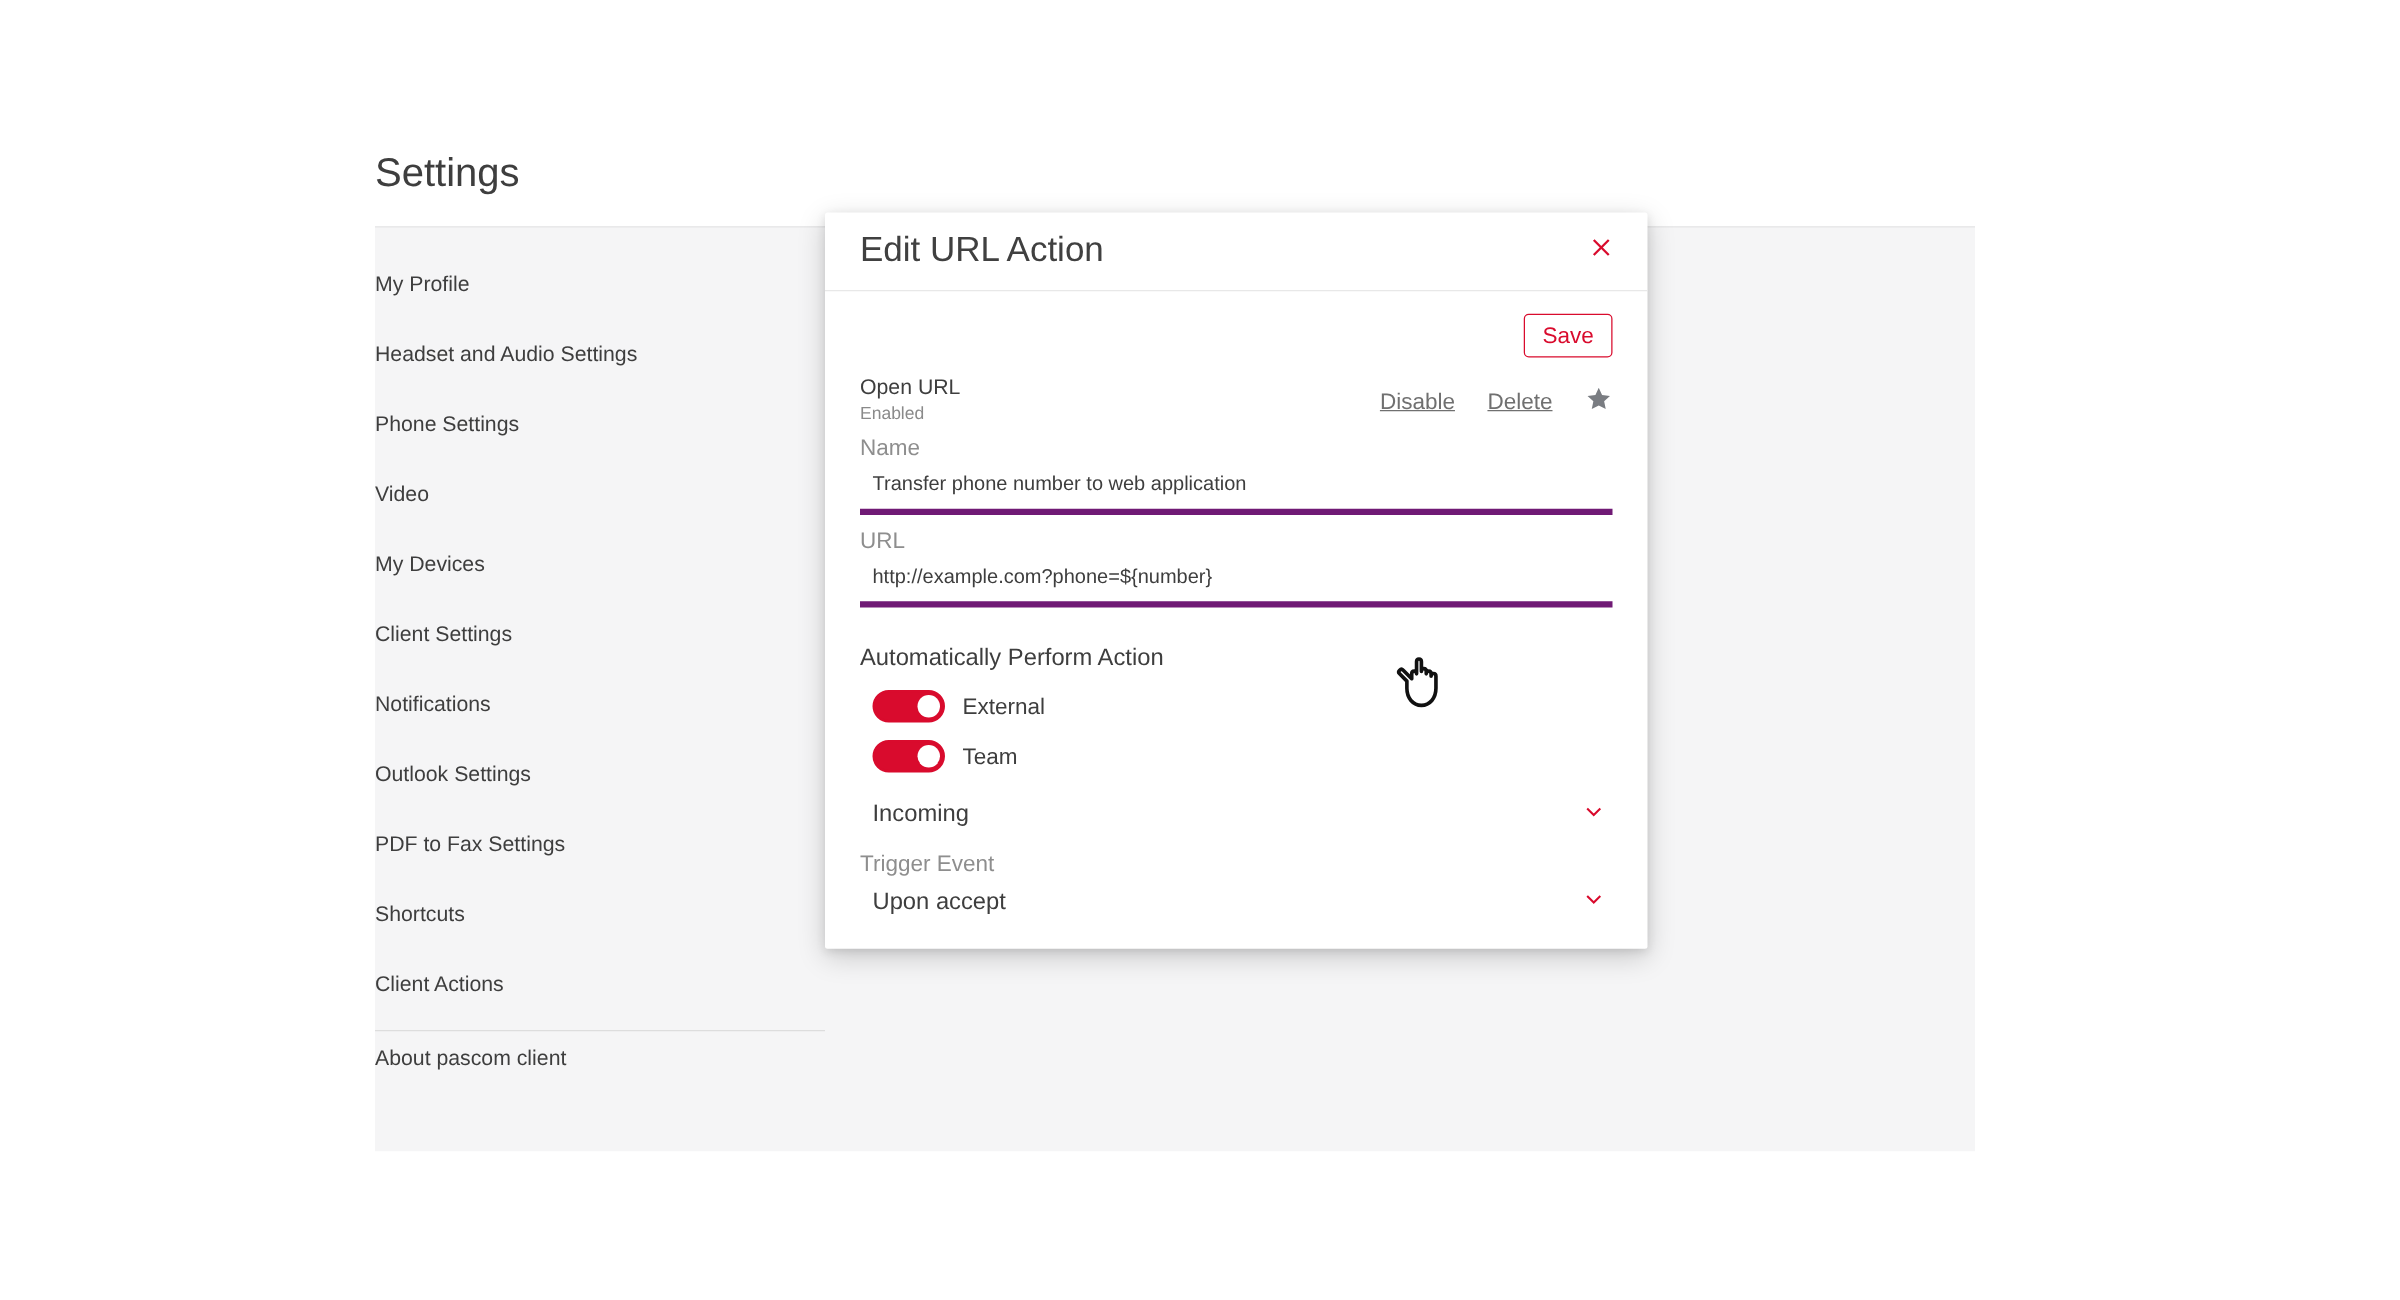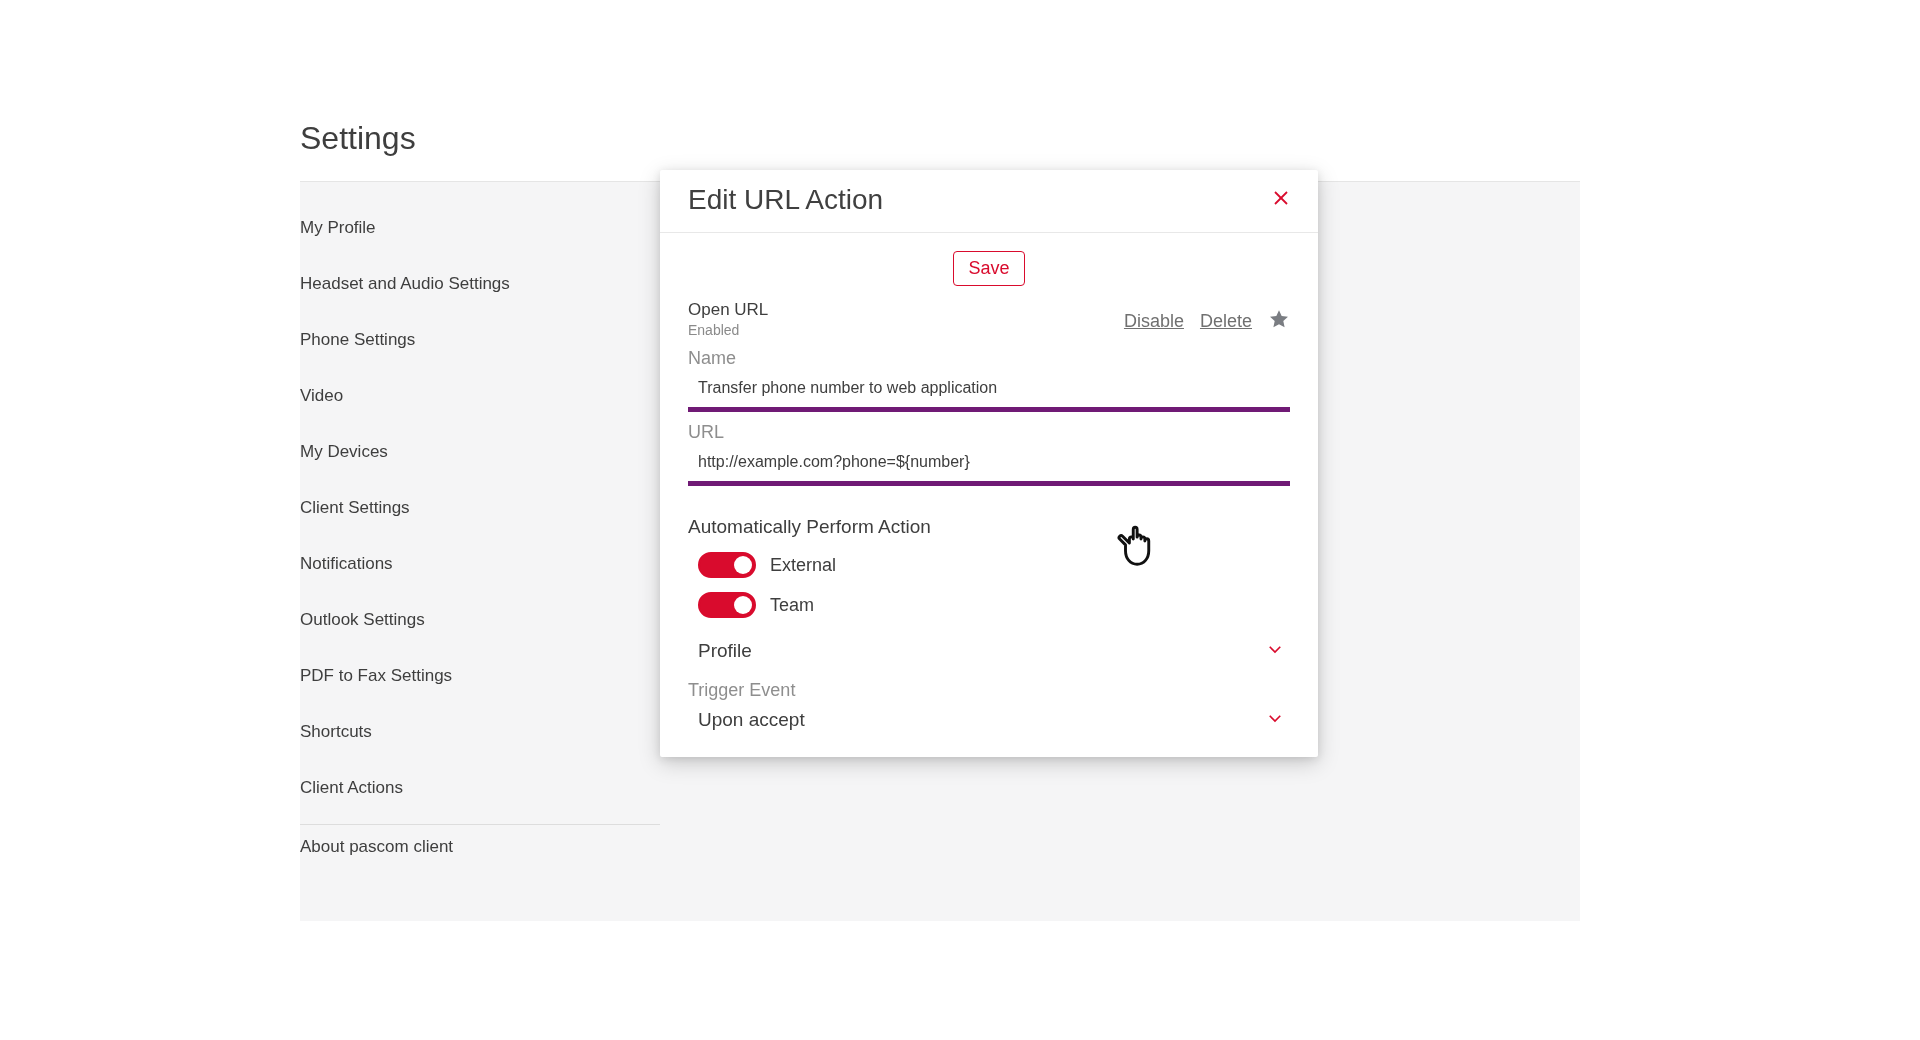--- a/index.html
+++ b/index.html
@@ -66,39 +66,39 @@
     color: #404040;
   }
   .close-btn {
     color: #d90b2d;
     font-size: 22px;
     cursor: pointer;
     line-height: 1;
   }
   .close-btn svg { width: 18px; height: 18px; }
   .modal-body { padding: 18px 28px 8px 28px; }
-  .save-row { display: flex; justify-content: center; margin-bottom: 14px; }
+  .save-row { display: flex; justify-content: flex-end; margin-bottom: 14px; }
   .save-btn {
     border: 1.5px solid #d90b2d;
     color: #d90b2d;
     background: #fff;
     font-size: 18px;
     padding: 6px 14px;
     border-radius: 4px;
     cursor: pointer;
   }
   .meta-row {
     display: flex;
     justify-content: space-between;
     align-items: flex-start;
     margin-bottom: 4px;
   }
   .meta-left .action-type { font-size: 17px; color: #3e3e3e; }
   .meta-left .action-status { font-size: 14px; color: #8a8a8a; margin-top: 2px; }
-  .meta-right { display: flex; align-items: center; gap: 16px; margin-top: 8px;}
+  .meta-right { display: flex; align-items: center; gap: 26px; margin-top: 8px;}
   .link-btn {
     color: #707070;
     font-size: 18px;
     text-decoration: underline;
     cursor: pointer;
   }
   .star-icon { color: #7a7d82; cursor: pointer; }
   .star-icon svg { width: 22px; height: 22px; fill: #7a7d82; }
 
   .field-label { font-size: 18px; color: #8e8e8e; margin-top: 10px; }
@@ -238,21 +238,21 @@
       <div class="toggle-label">External</div>
     </div>
     <div class="toggle-row">
       <div class="toggle on">
           <div class="knob"></div>
         </div>
       <div class="toggle-label">Team</div>
     </div>
 
     <div class="select-row">
-      <span class="select-value">Profile</span>
+      <span class="select-value">Incoming</span>
       <span class="chev">
         <svg viewBox="0 0 24 24">
             <polyline points="5 9 12 16 19 9"></polyline>
           </svg>
       </span>
     </div>
 
     <div class="field-label">Trigger Event</div>
     <div class="select-row">
       <span class="select-value">Upon accept</span>

